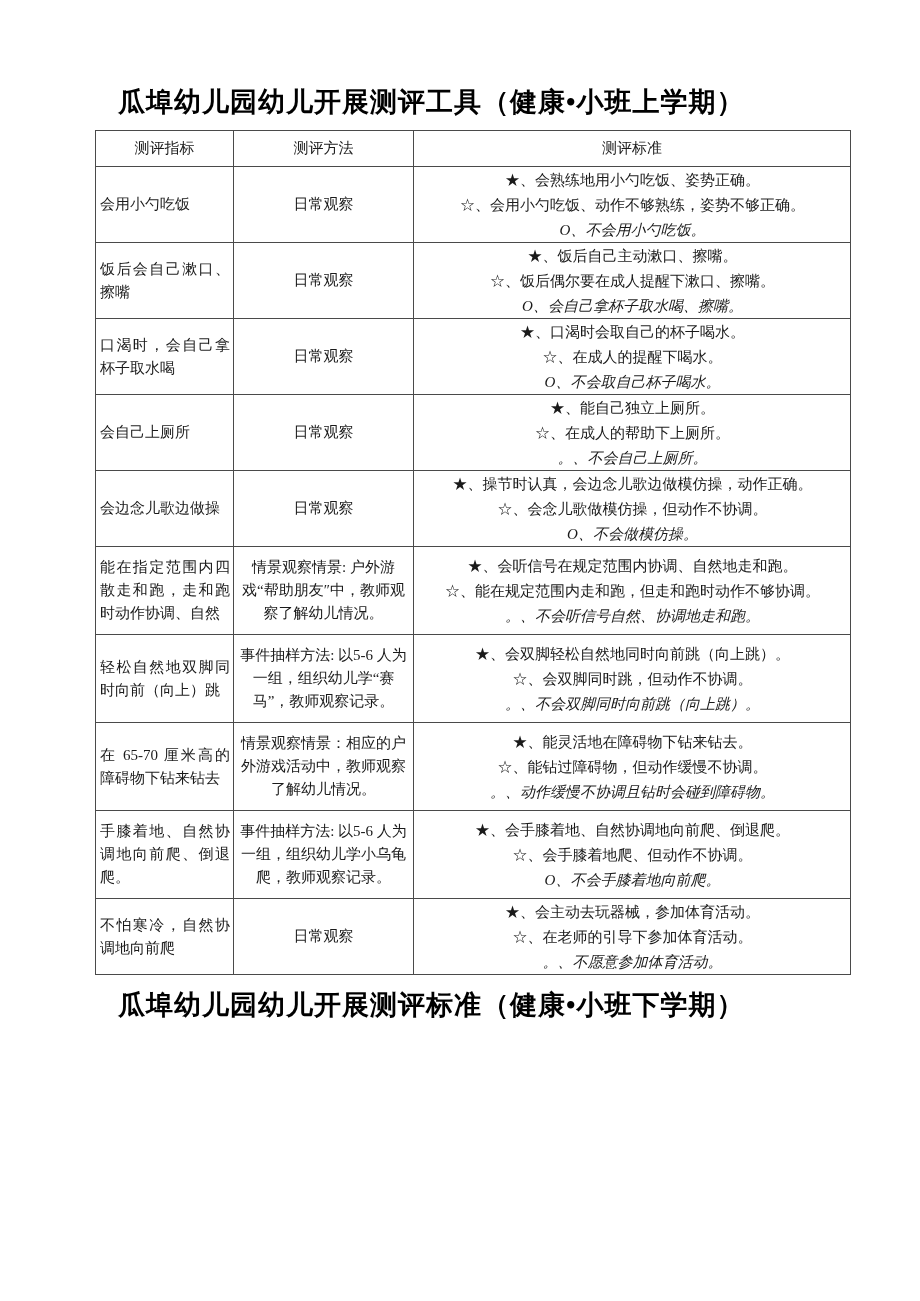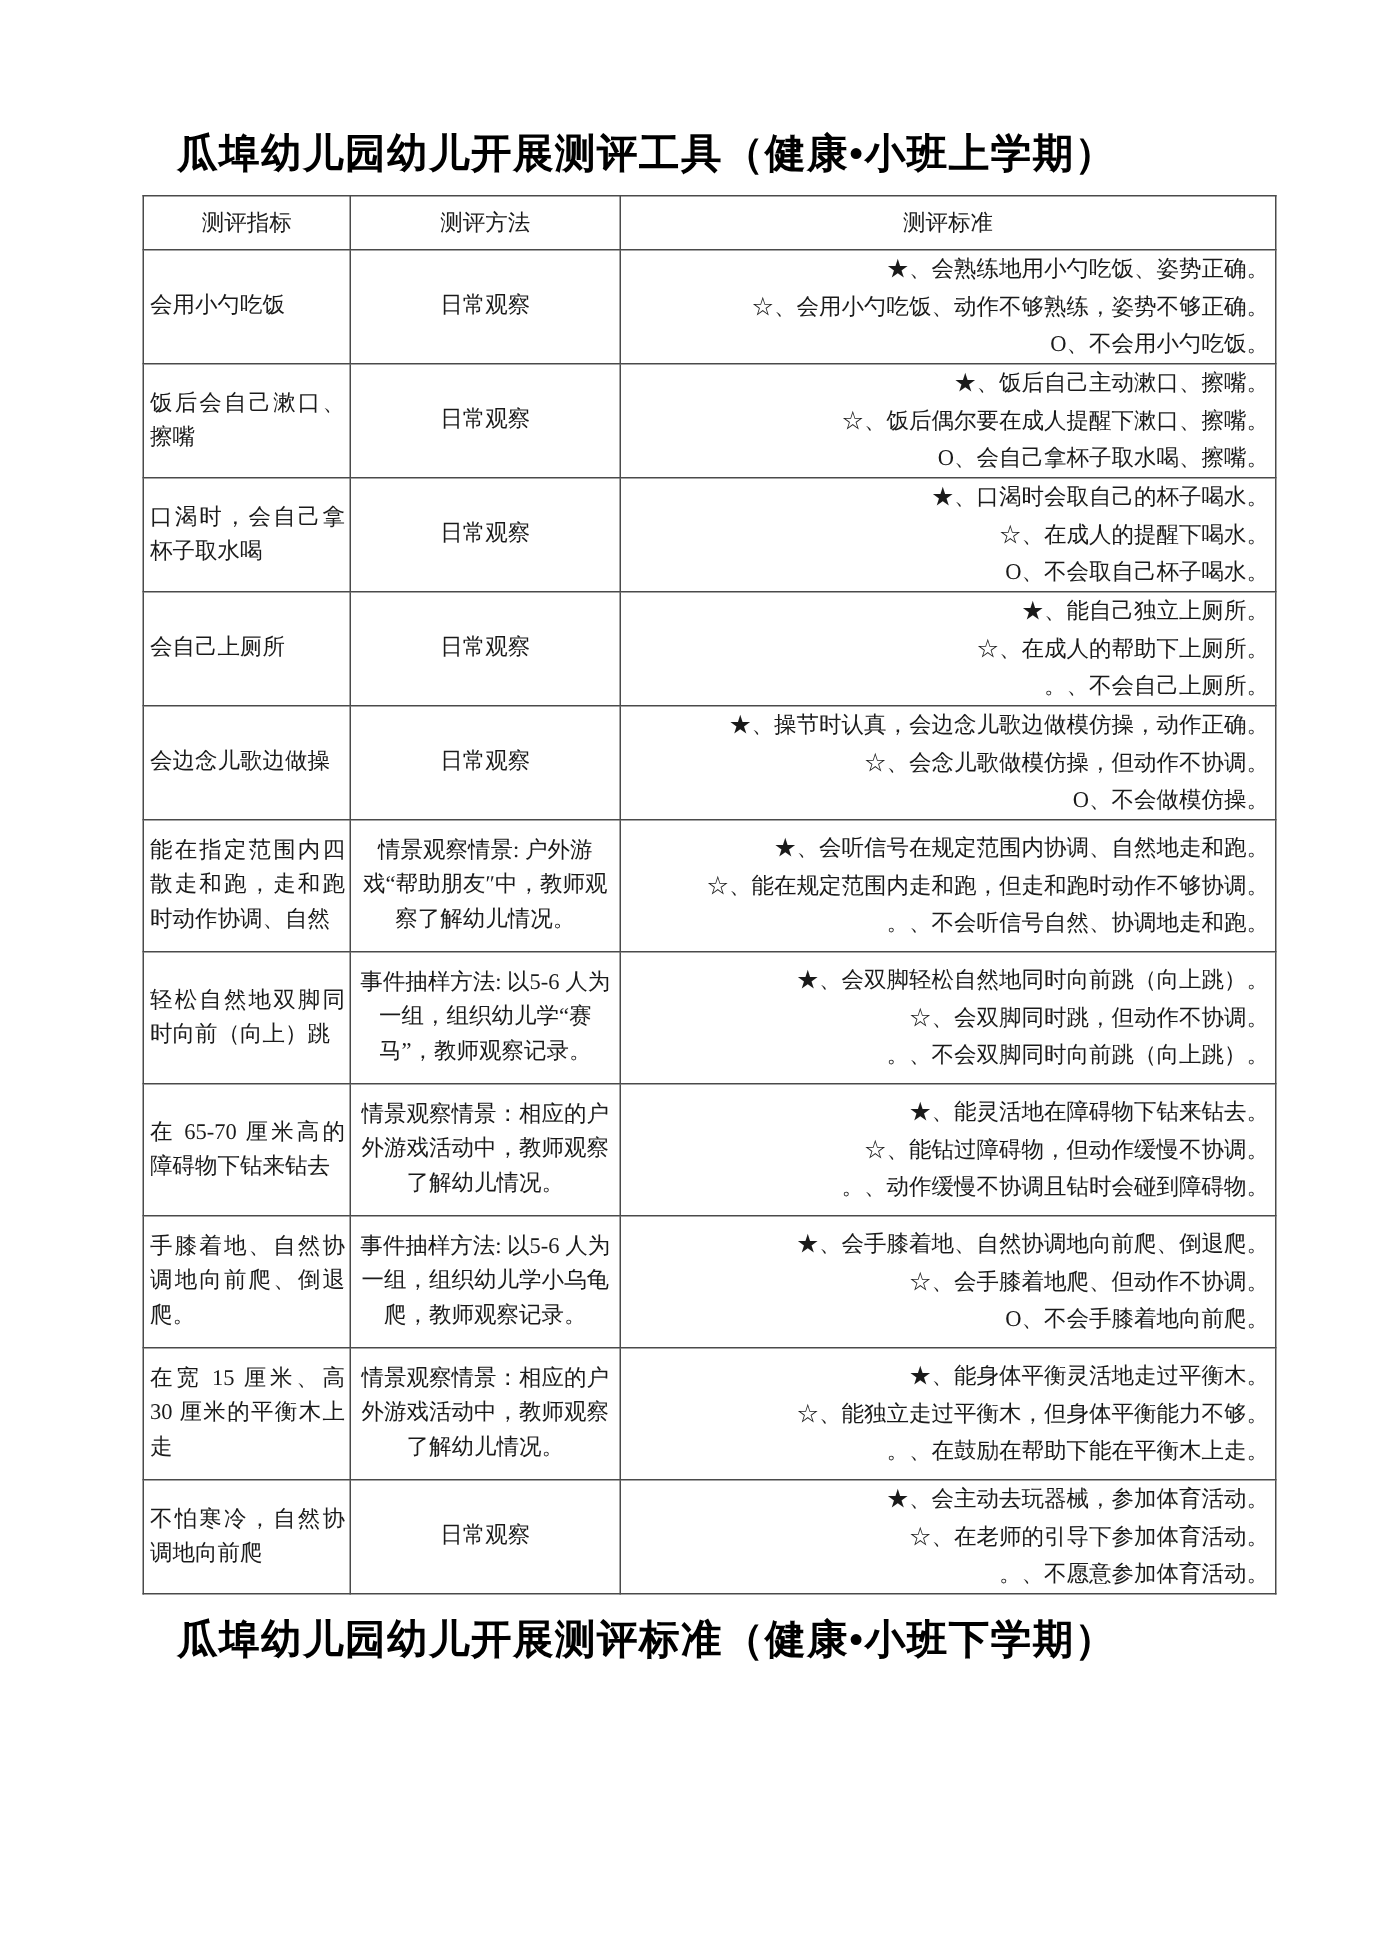--- a/index.html
+++ b/index.html
@@ -57,29 +57,30 @@
     text-justify: inter-ideograph;
     line-height: 23px;
   }
   td.cell-method {
     padding: 4px 3px;
     text-align: center;
     line-height: 23px;
   }
   td.cell-standards {
     padding: 3px 4px 2px 5px;
-    text-align: right;
+    text-align: center;
     vertical-align: top;
   }
   .standard-line {
     line-height: 20px;
     margin: 0 0 5px 0;
   }
   .standard-line:last-child {
     margin-bottom: 0;
+    font-style: italic;
   }
   tr.short-row { height: 68px; }
   tr.tall-row  { height: 88px; }
 </style>
 </head>
 <body>
 
 <div class="page">
 
   <h1 class="doc-title">瓜埠幼儿园幼儿开展测评工具（健康•小班上学期）</h1>
@@ -172,29 +173,20 @@
   </tr>
         <tr class="tall-row">
     <td class="cell-indicator">手膝着地、自然协调地向前爬、倒退爬。</td>
     <td class="cell-method">事件抽样方法: 以5-6 人为一组，组织幼儿学小乌龟爬，教师观察记录。</td>
     <td class="cell-standards">
             <div class="standard-line">★、会手膝着地、自然协调地向前爬、倒退爬。</div>
             <div class="standard-line">☆、会手膝着地爬、但动作不协调。</div>
             <div class="standard-line">O、不会手膝着地向前爬。</div>
           </td>
   </tr>
-        <tr class="tall-row">
-    <td class="cell-indicator">在宽 15 厘米、高 30 厘米的平衡木上走</td>
-    <td class="cell-method">情景观察情景：相应的户外游戏活动中，教师观察了解幼儿情况。</td>
-    <td class="cell-standards">
-            <div class="standard-line">★、能身体平衡灵活地走过平衡木。</div>
-            <div class="standard-line">☆、能独立走过平衡木，但身体平衡能力不够。</div>
-            <div class="standard-line">。、在鼓励在帮助下能在平衡木上走。</div>
-          </td>
-  </tr>
         <tr class="short-row">
     <td class="cell-indicator">不怕寒冷，自然协调地向前爬</td>
     <td class="cell-method">日常观察</td>
     <td class="cell-standards">
             <div class="standard-line">★、会主动去玩器械，参加体育活动。</div>
             <div class="standard-line">☆、在老师的引导下参加体育活动。</div>
             <div class="standard-line">。、不愿意参加体育活动。</div>
           </td>
   </tr>
       </tbody>

